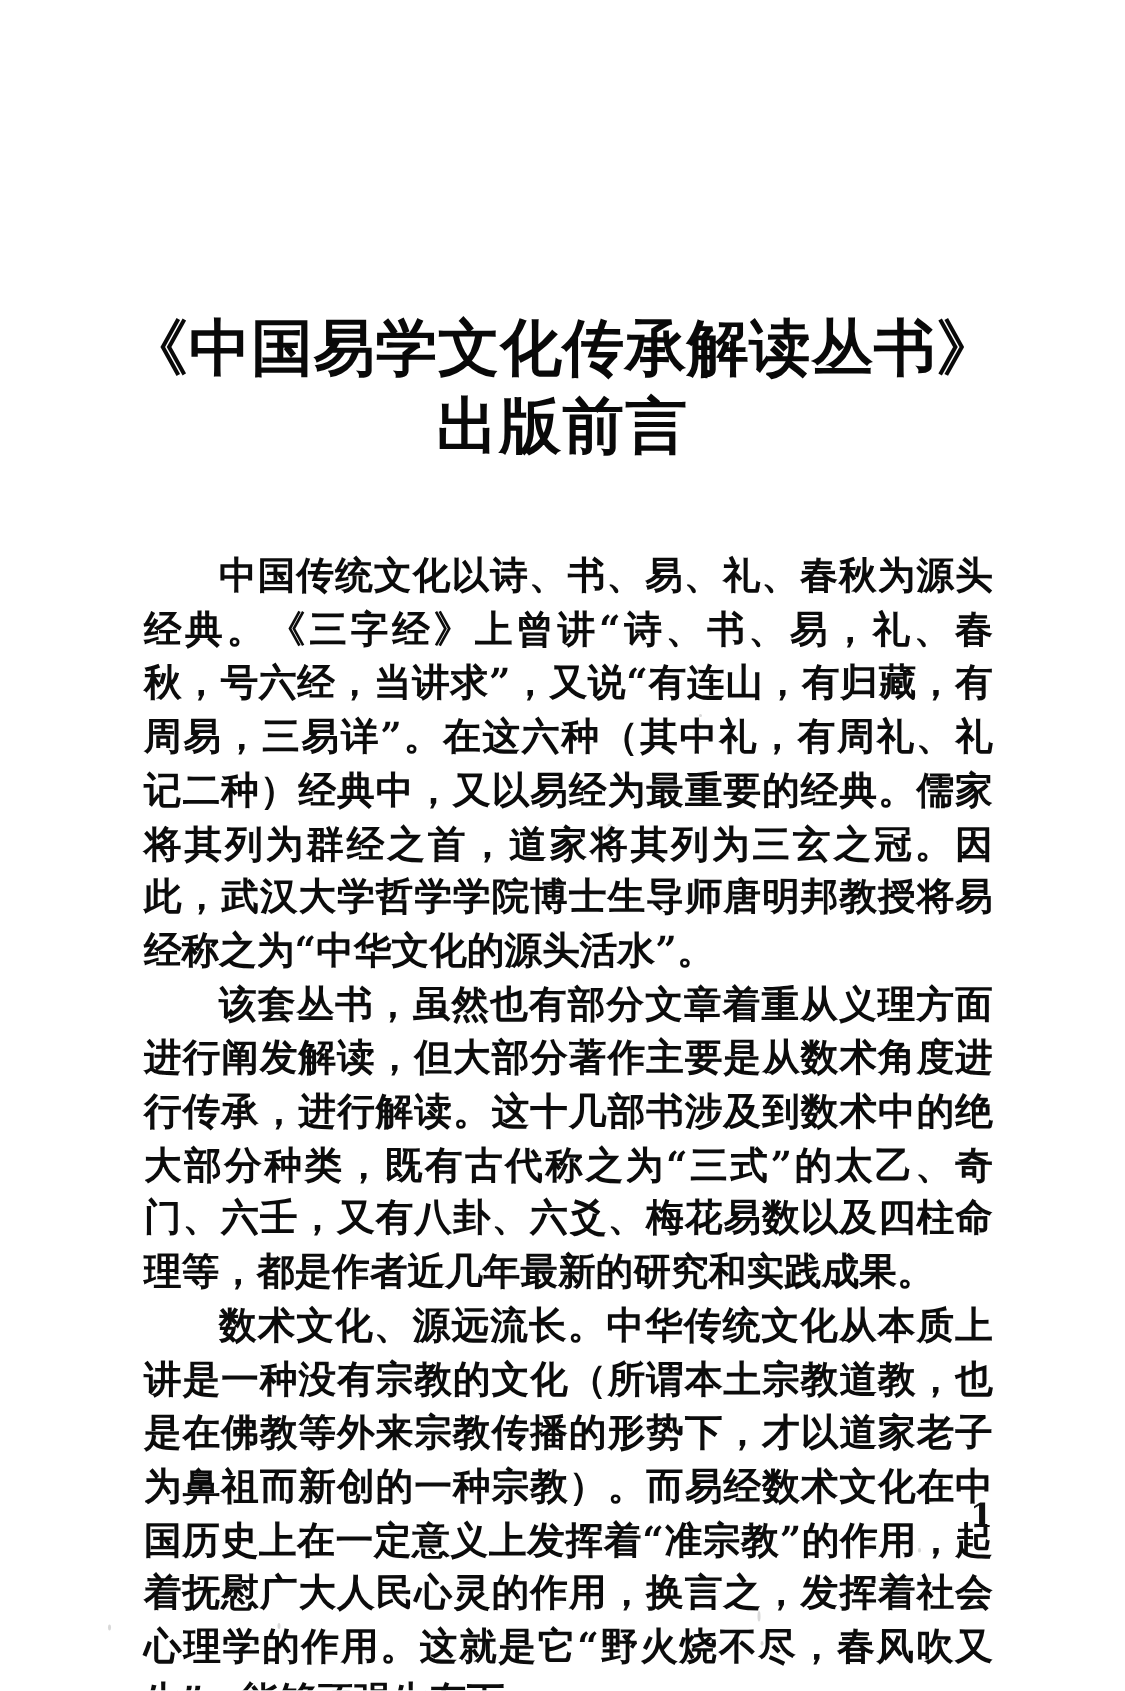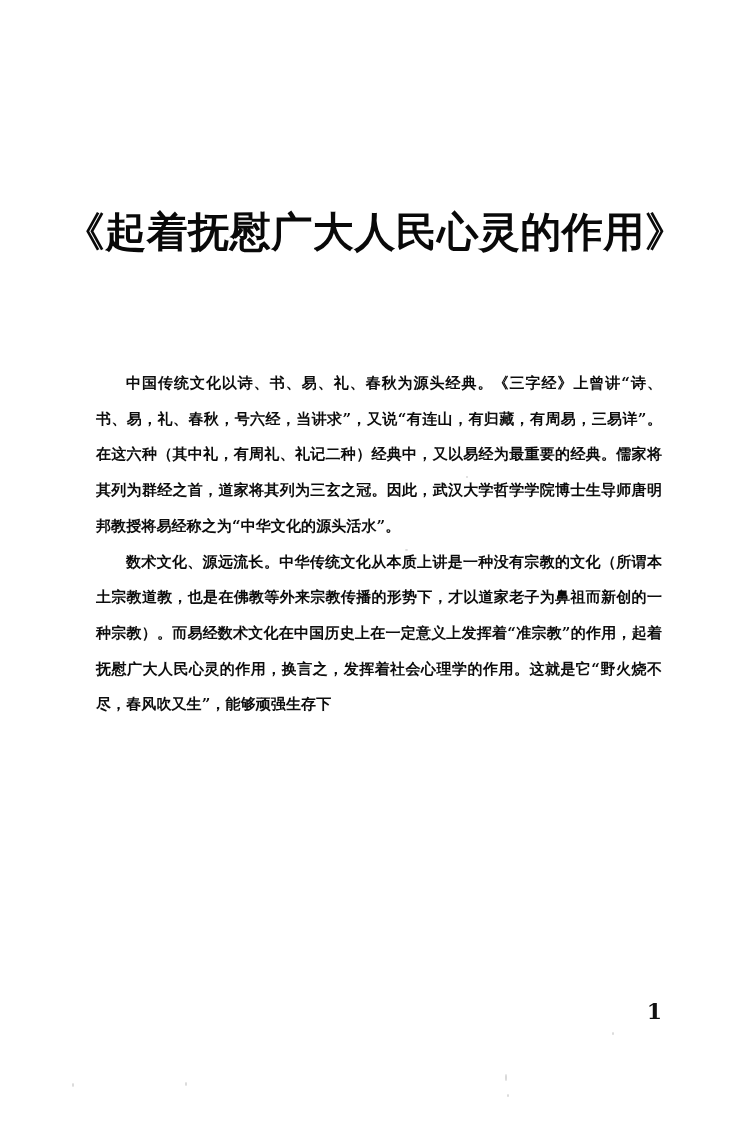--- a/index.html
+++ b/index.html
@@ -48,21 +48,21 @@
     position: absolute;
     left: 96px;
     top: 366px;
     width: 566px;
   }
   .para {
     margin: 0;
     color: #0c0c0c;
     font-family: "DejaVu Serif", "Liberation Serif", serif;
     font-weight: 700;
-    font-size: 15px;
+    font-size: 25px;
     line-height: 35.7px;
     text-align: justify;
     text-align-last: left;
     text-justify: inter-character;
     letter-spacing: 0.1px;
     word-break: break-all;
     text-indent: 2em;
   }
 
   
@@ -91,25 +91,27 @@
   .sp5 { left: 612px; top: 1032px; width: 2px; height: 3px; }
   .sp6 { left: 466px; top: 476px;  width: 2px; height: 2px; }
   .sp7 { left: 405px; top: 549px;  width: 3px; height: 2px; }
 </style>
 </head>
 <body>
 
 <div class="page">
 
   <div class="title-block">
-    <span class="title-line first">《起着抚慰广大人民心灵的作用》</span>
+    <span class="title-line first">《中国易学文化传承解读丛书》</span>
+    <span class="title-line second">出版前言</span>
   </div>
 
   <div class="body-text">
     <p class="para">中国传统文化以诗、书、易、礼、春秋为源头经典。《三字经》上曾讲“诗、书、易，礼、春秋，号六经，当讲求”，又说“有连山，有归藏，有周易，三易详”。在这六种（其中礼，有周礼、礼记二种）经典中，又以易经为最重要的经典。儒家将其列为群经之首，道家将其列为三玄之冠。因此，武汉大学哲学学院博士生导师唐明邦教授将易经称之为“中华文化的源头活水”。</p>
+    <p class="para">该套丛书，虽然也有部分文章着重从义理方面进行阐发解读，但大部分著作主要是从数术角度进行传承，进行解读。这十几部书涉及到数术中的绝大部分种类，既有古代称之为“三式”的太乙、奇门、六壬，又有八卦、六爻、梅花易数以及四柱命理等，都是作者近几年最新的研究和实践成果。</p>
     <p class="para">数术文化、源远流长。中华传统文化从本质上讲是一种没有宗教的文化（所谓本土宗教道教，也是在佛教等外来宗教传播的形势下，才以道家老子为鼻祖而新创的一种宗教）。而易经数术文化在中国历史上在一定意义上发挥着“准宗教”的作用，起着抚慰广大人民心灵的作用，换言之，发挥着社会心理学的作用。这就是它“野火烧不尽，春风吹又生”，能够顽强生存下</p>
   </div>
 
   <div class="folio">1</div>
 
   <span class="speckle sp1"></span>
   <span class="speckle sp2"></span>
   <span class="speckle sp3"></span>
   <span class="speckle sp4"></span>
   <span class="speckle sp5"></span>

